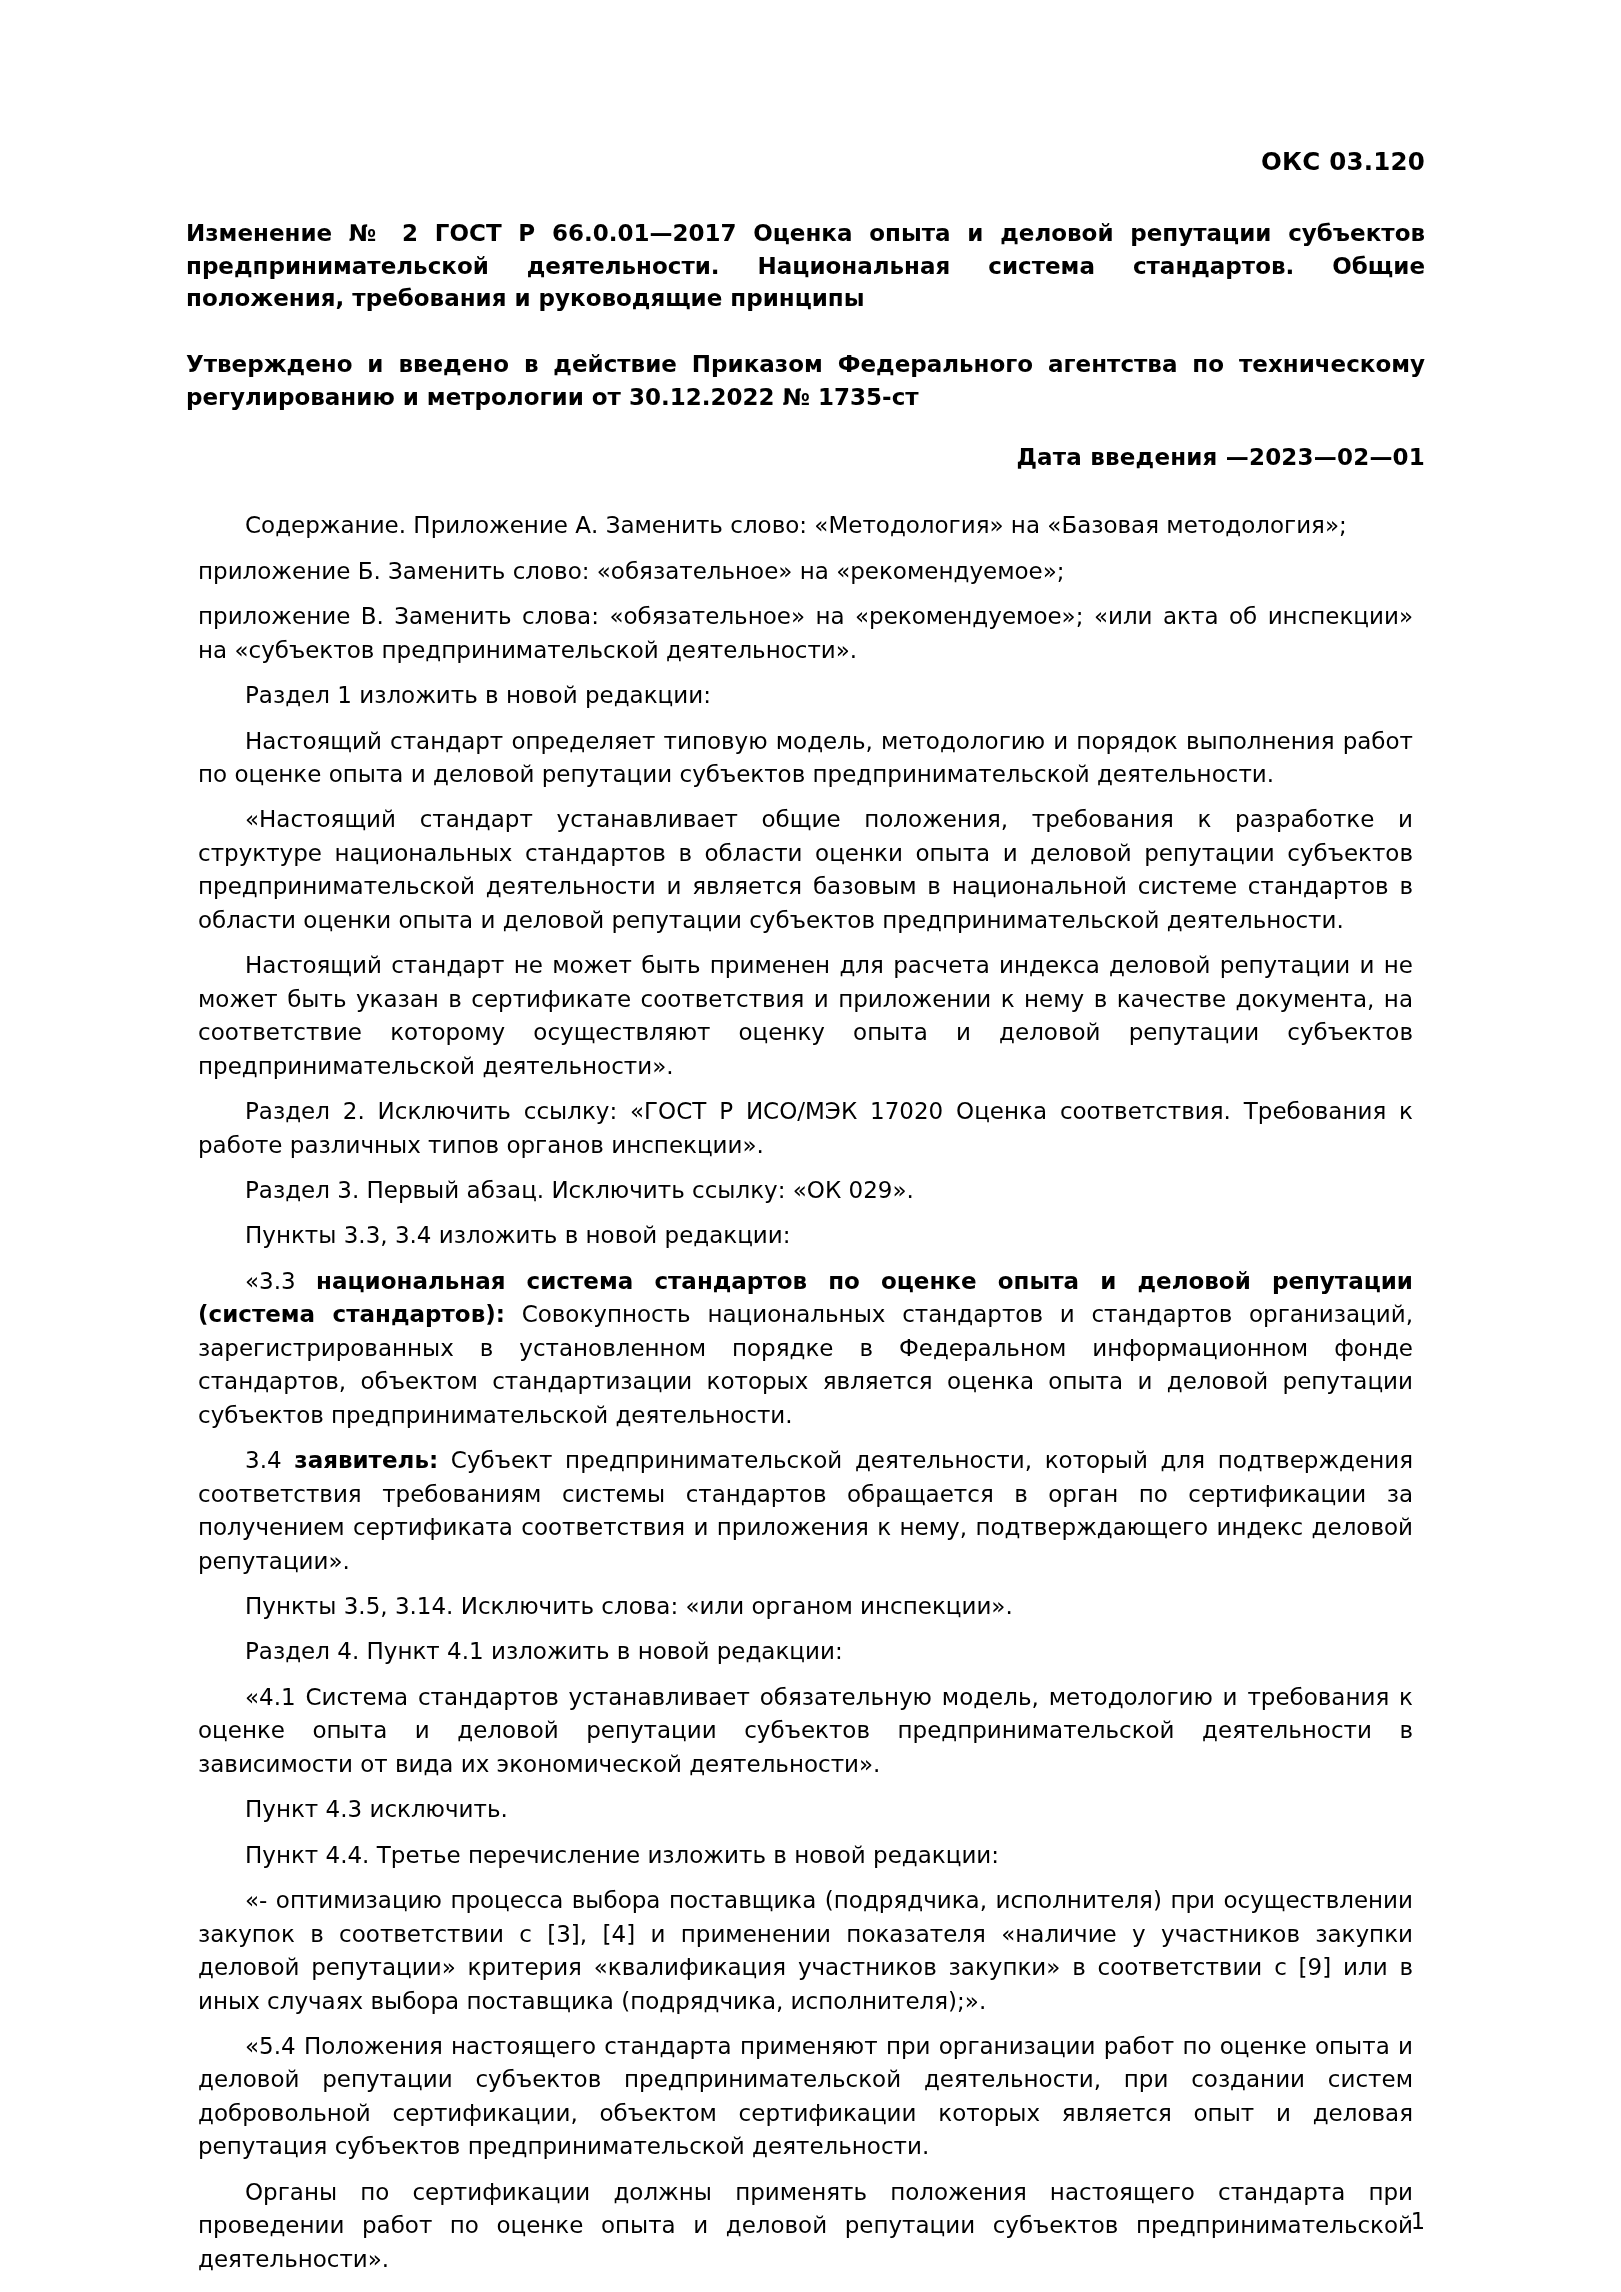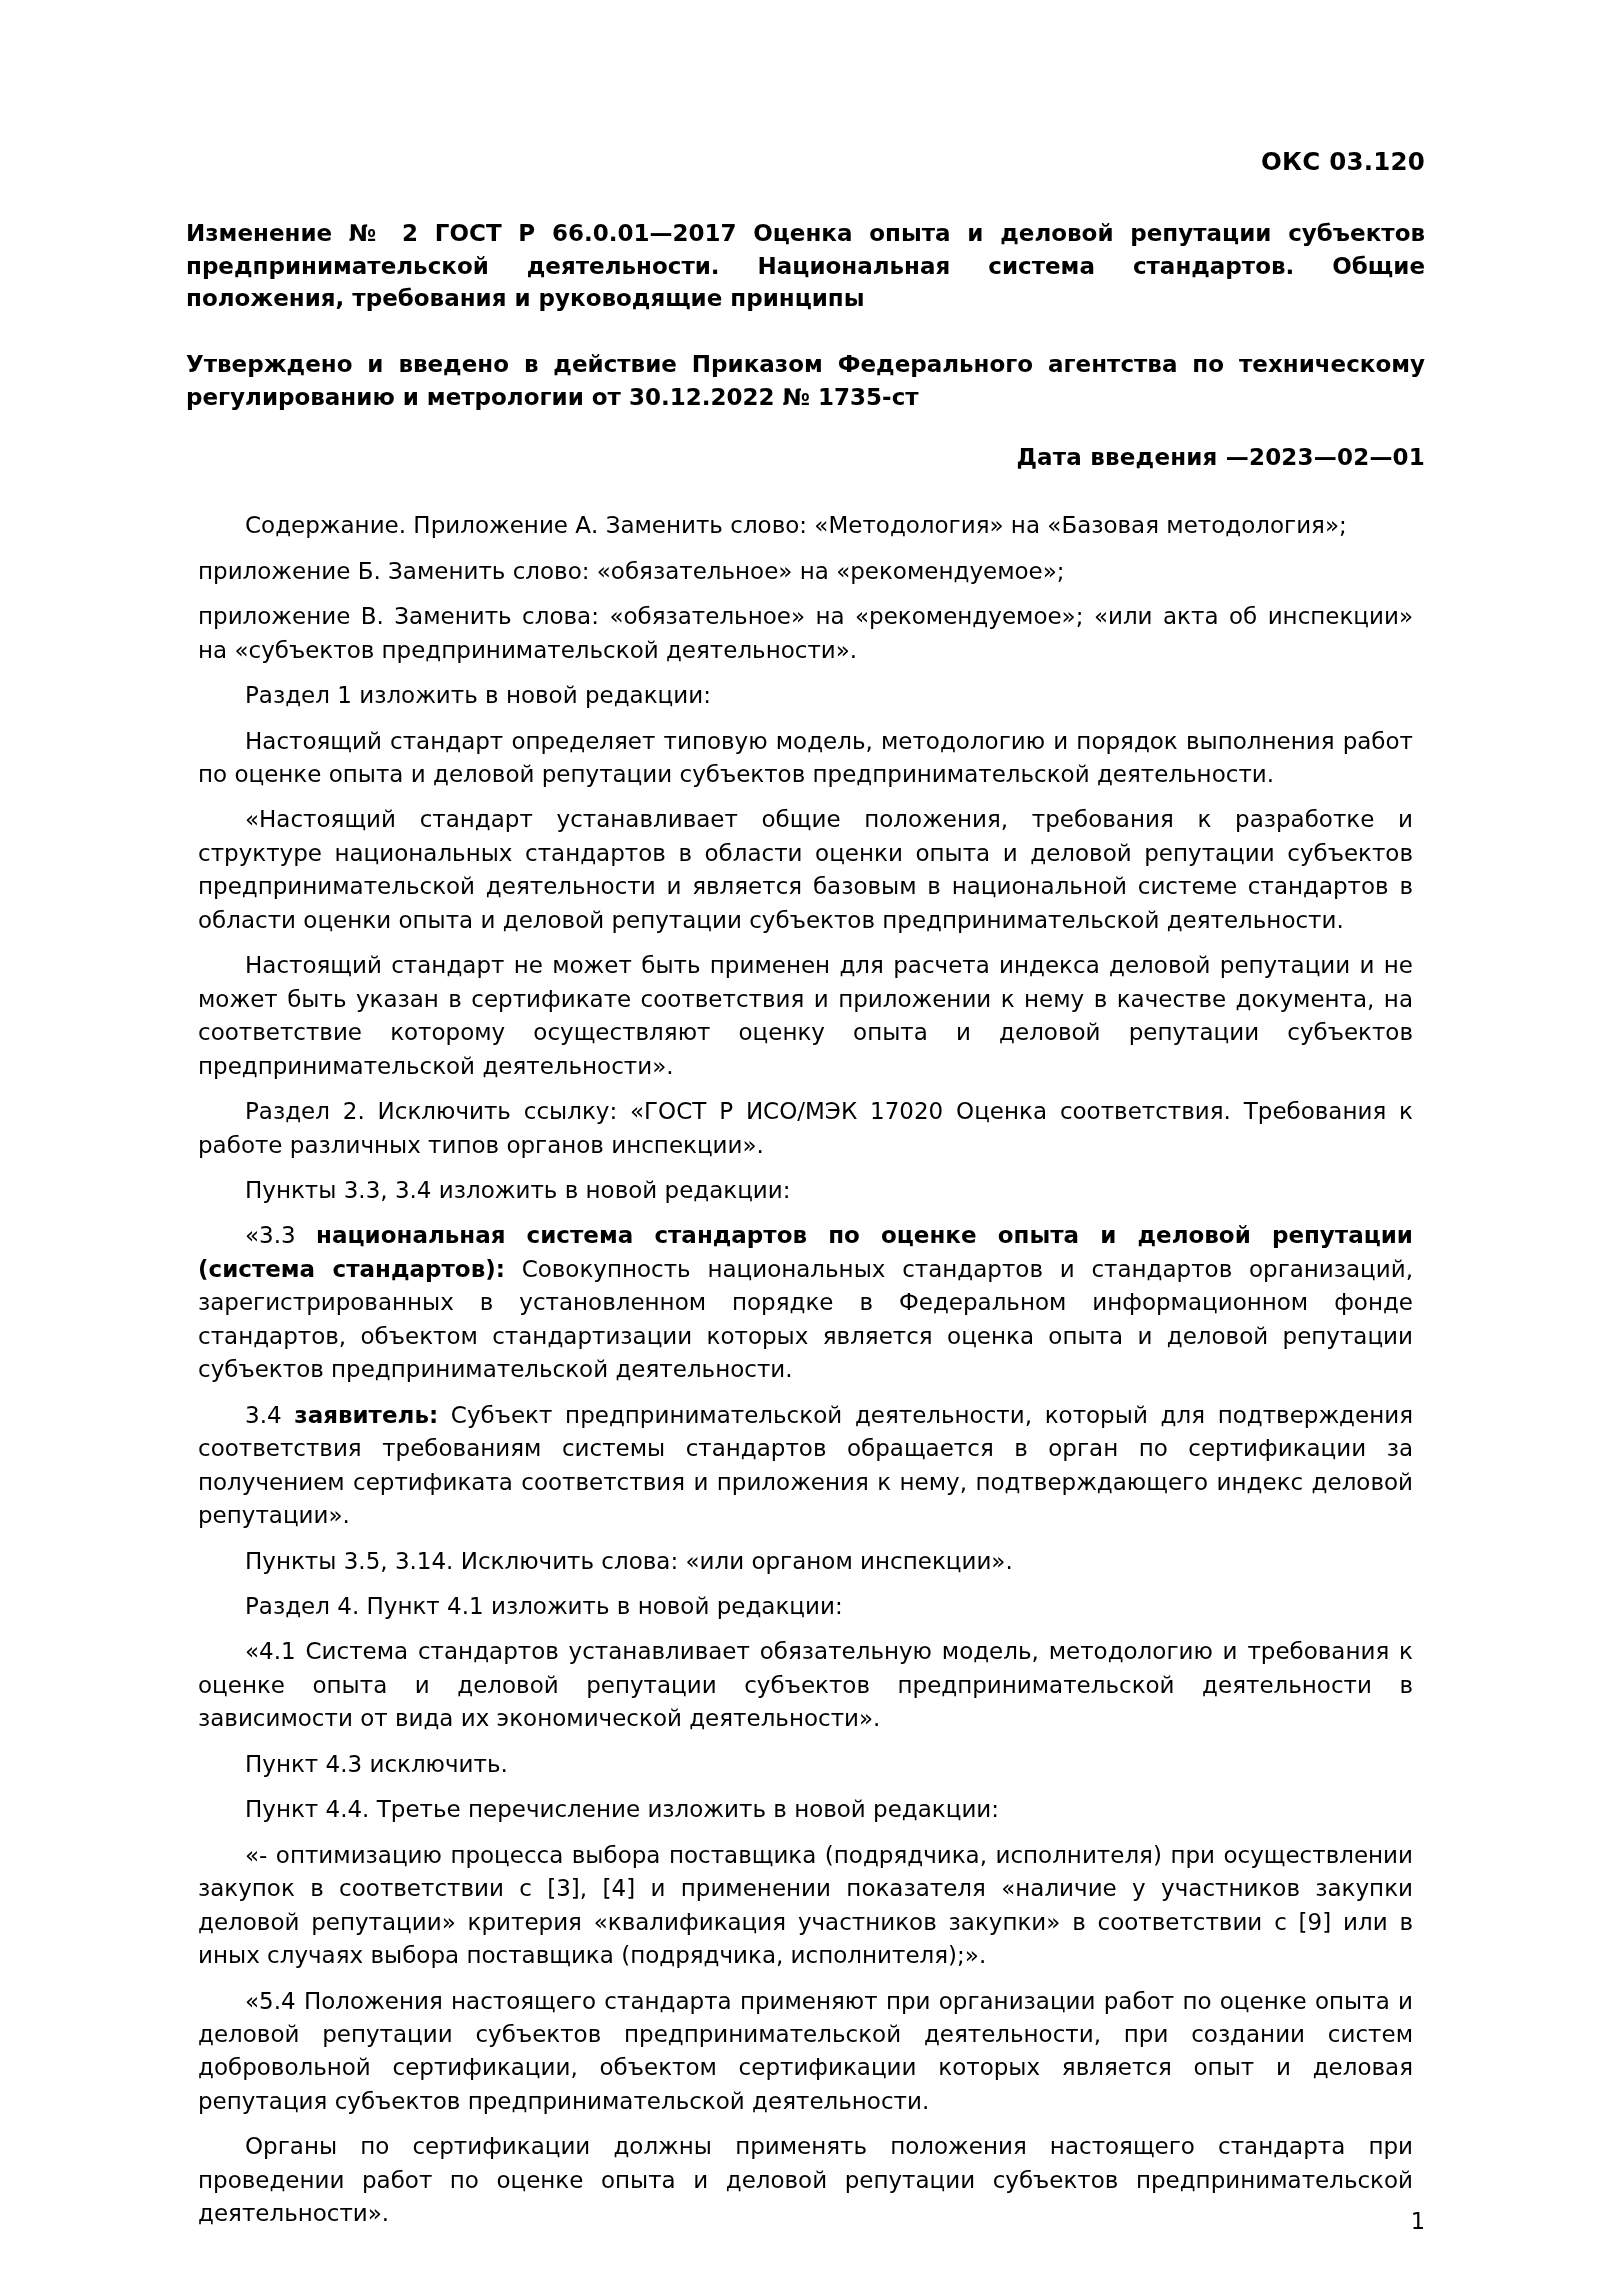--- a/index.html
+++ b/index.html
@@ -90,20 +90,21 @@
   <div class="body-text">
 
     <p class="ind">Содержание. Приложение А. Заменить слово: «Методология» на «Базовая методология»;</p>
     <p class="noind">приложение Б. Заменить слово: «обязательное» на «рекомендуемое»;</p>
     <p class="noind">приложение В. Заменить слова: «обязательное» на «рекомендуемое»; «или акта об инспекции» на «субъектов предпринимательской деятельности».</p>
     <p class="ind">Раздел 1 изложить в новой редакции:</p>
     <p class="ind">Настоящий стандарт определяет типовую модель, методологию и порядок выполнения работ по оценке опыта и деловой репутации субъектов предпринимательской деятельности.</p>
     <p class="ind">«Настоящий стандарт устанавливает общие положения, требования к разработке и структуре национальных стандартов в области оценки опыта и деловой репутации субъектов предпринимательской деятельности и является базовым в национальной системе стандартов в области оценки опыта и деловой репутации субъектов предпринимательской деятельности.</p>
     <p class="ind">Настоящий стандарт не может быть применен для расчета индекса деловой репутации и не может быть указан в сертификате соответствия и приложении к нему в качестве документа, на соответствие которому осуществляют оценку опыта и деловой репутации субъектов предпринимательской деятельности».</p>
     <p class="ind">Раздел 2. Исключить ссылку: «ГОСТ Р ИСО/МЭК 17020 Оценка соответствия. Требования к работе различных типов органов инспекции».</p>
+    <p class="ind">Раздел 3. Первый абзац. Исключить ссылку: «ОК 029».</p>
     <p class="ind">Пункты 3.3, 3.4 изложить в новой редакции:</p>
 
     <p class="ind"><span>«3.3 </span><span class="b">национальная система стандартов по оценке опыта и деловой репутации (система стандартов):</span><span> Совокупность национальных стандартов и стандартов организаций, зарегистрированных в установленном порядке в Федеральном информационном фонде стандартов, объектом стандартизации которых является оценка опыта и деловой репутации субъектов предпринимательской деятельности.</span></p>
 
     <p class="ind"><span>3.4 </span><span class="b">заявитель:</span><span> Субъект предпринимательской деятельности, который для подтверждения соответствия требованиям системы стандартов обращается в орган по сертификации за получением сертификата соответствия и приложения к нему, подтверждающего индекс деловой репутации».</span></p>
 
     <p class="ind">Пункты 3.5, 3.14. Исключить слова: «или органом инспекции».</p>
     <p class="ind">Раздел 4. Пункт 4.1 изложить в новой редакции:</p>
     <p class="ind">«4.1 Система стандартов устанавливает обязательную модель, методологию и требования к оценке опыта и деловой репутации субъектов предпринимательской деятельности в зависимости от вида их экономической деятельности».</p>
     <p class="ind">Пункт 4.3 исключить.</p>

